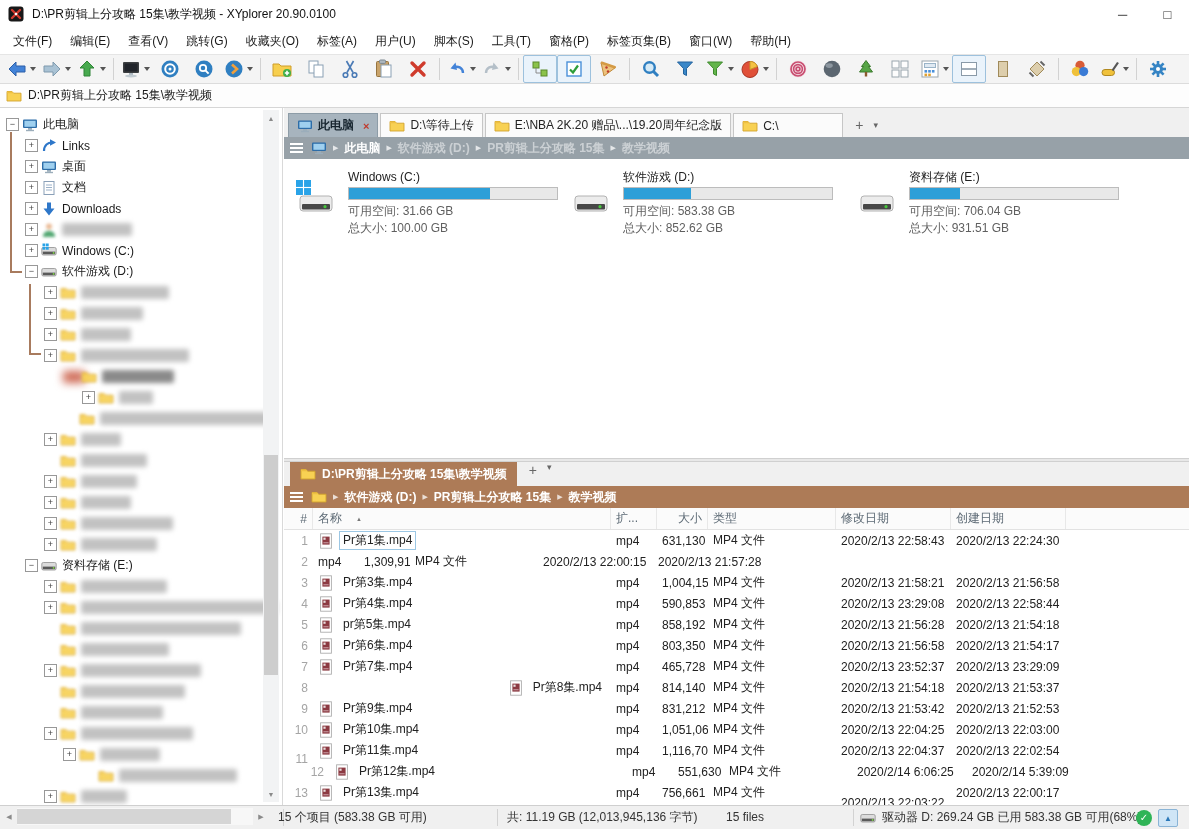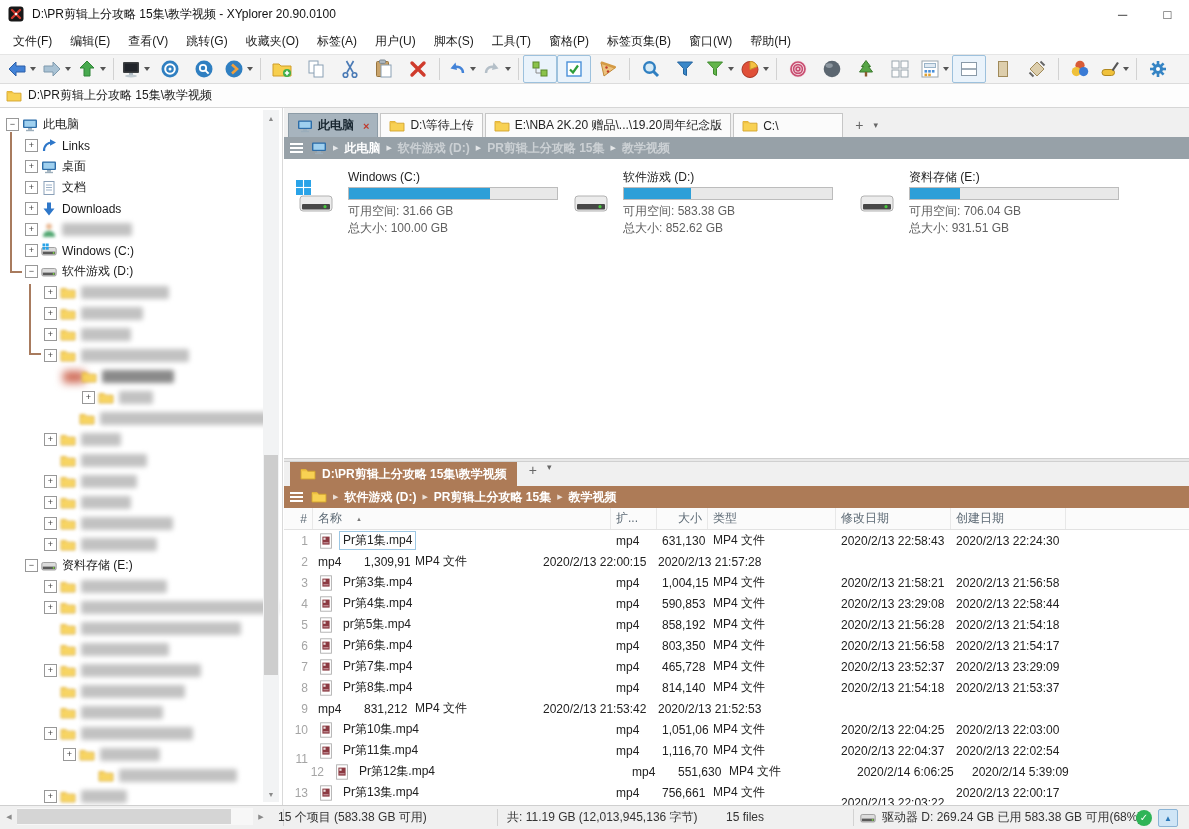--- a/index.html
+++ b/index.html
@@ -1165,39 +1165,50 @@
               <span class="nm">Pr第7集.mp4</span>
             </div>
             <div class="fcell" style="width: 46px;">mp4</div>
             <div class="fcell fsize" style="width: 51px;">465,728 ...</div>
             <div class="fcell" style="width: 128px;">MP4 文件</div>
             <div class="fcell" style="width: 115px;">2020/2/13 23:52:37</div>
             <div class="fcell" style="width: 115px;">2020/2/13 23:29:09</div>
           </div>
           <div class="frow">
             <div class="fcell fnum" style="width: 29px;">8</div>
+            <div class="fcell fnamecell" style="width: 298px; justify-content: flex-end;">
+              <span class="icon16">
+                <svg viewBox="0 0 16 16">
+                  <rect x="2.6" y="0.8" width="10.8" height="14.4" fill="#ffffff" stroke="#adadad" stroke-width="0.9"></rect>
+                  <rect x="4.4" y="3.6" width="7.2" height="8" fill="#8c3a42"></rect>
+                  <rect x="5.4" y="4.6" width="2.2" height="2.2" fill="#e9dede"></rect>
+                  <rect x="5.4" y="9.2" width="5.2" height="1.1" fill="#c79aa0"></rect>
+                </svg>
+              </span>
+              <span class="nm">Pr第8集.mp4</span>
+            </div>
+            <div class="fcell" style="width: 46px;">mp4</div>
+            <div class="fcell fsize" style="width: 51px;">814,140 ...</div>
+            <div class="fcell" style="width: 128px;">MP4 文件</div>
+            <div class="fcell" style="width: 115px;">2020/2/13 21:54:18</div>
+            <div class="fcell" style="width: 115px;">2020/2/13 21:53:37</div>
+          </div>
+          <div class="frow">
+            <div class="fcell fnum" style="width: 29px;">9</div>
             <div class="fcell fnamecell" style="width: 298px;">
               <span class="icon16">
                 <svg viewBox="0 0 16 16">
                   <rect x="2.6" y="0.8" width="10.8" height="14.4" fill="#ffffff" stroke="#adadad" stroke-width="0.9"></rect>
                   <rect x="4.4" y="3.6" width="7.2" height="8" fill="#8c3a42"></rect>
                   <rect x="5.4" y="4.6" width="2.2" height="2.2" fill="#e9dede"></rect>
                   <rect x="5.4" y="9.2" width="5.2" height="1.1" fill="#c79aa0"></rect>
                 </svg>
               </span>
-              <span class="nm">Pr第8集.mp4</span>
-            </div>
-            <div class="fcell" style="width: 46px;">mp4</div>
-            <div class="fcell fsize" style="width: 51px;">814,140 ...</div>
-            <div class="fcell" style="width: 128px;">MP4 文件</div>
-            <div class="fcell" style="width: 115px;">2020/2/13 21:54:18</div>
-            <div class="fcell" style="width: 115px;">2020/2/13 21:53:37</div>
-          </div>
-          <div class="frow">
-            <div class="fcell fnum" style="width: 29px;">9</div>
+              <span class="nm">Pr第9集.mp4</span>
+            </div>
             <div class="fcell" style="width: 46px;">mp4</div>
             <div class="fcell fsize" style="width: 51px;">831,212 ...</div>
             <div class="fcell" style="width: 128px;">MP4 文件</div>
             <div class="fcell" style="width: 115px;">2020/2/13 21:53:42</div>
             <div class="fcell" style="width: 115px;">2020/2/13 21:52:53</div>
           </div>
           <div class="frow">
             <div class="fcell fnum" style="width: 29px;">10</div>
             <div class="fcell fnamecell" style="width: 298px;">
               <span class="icon16">

